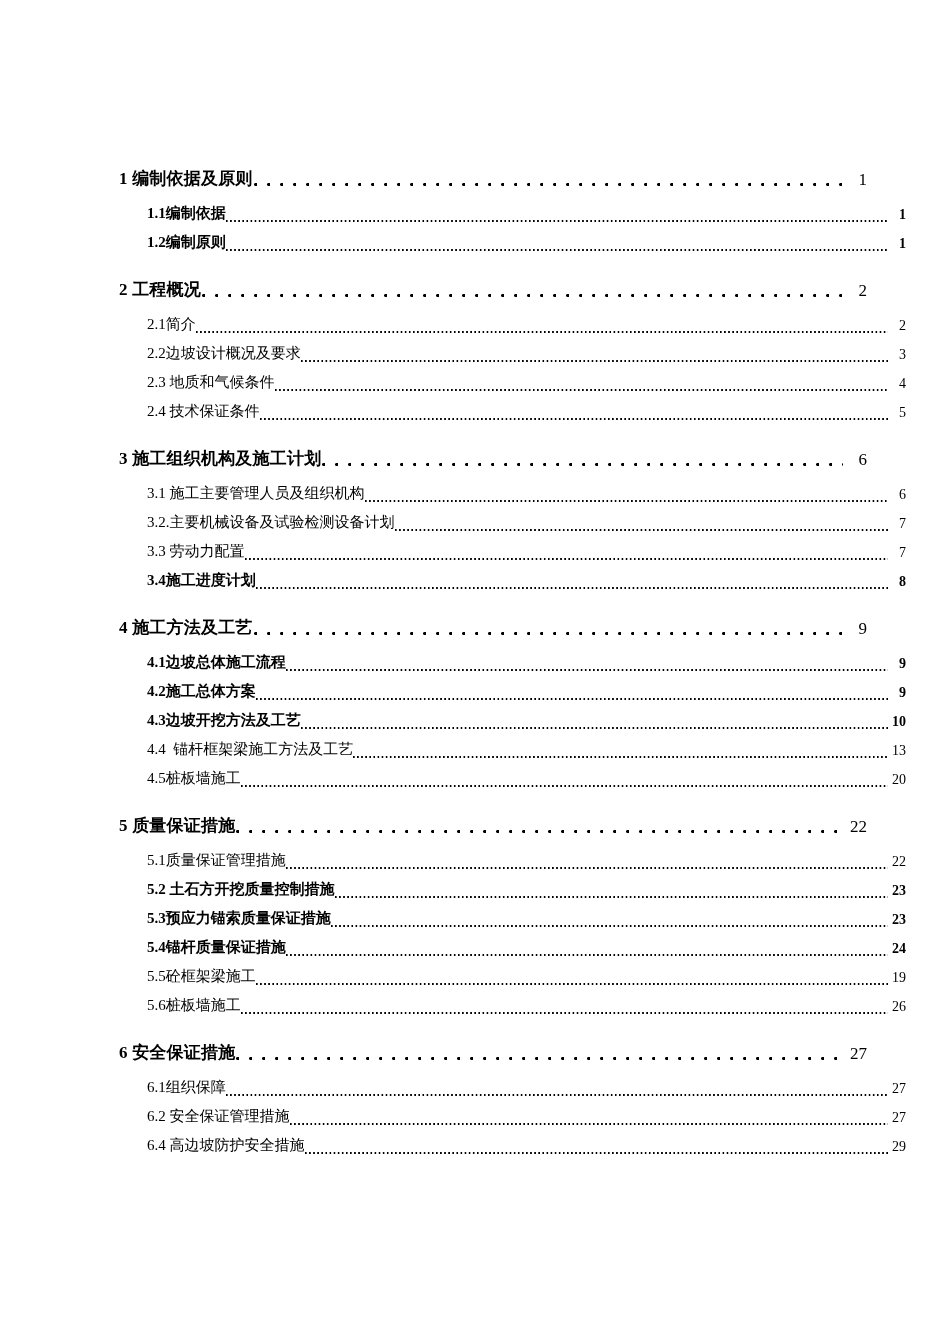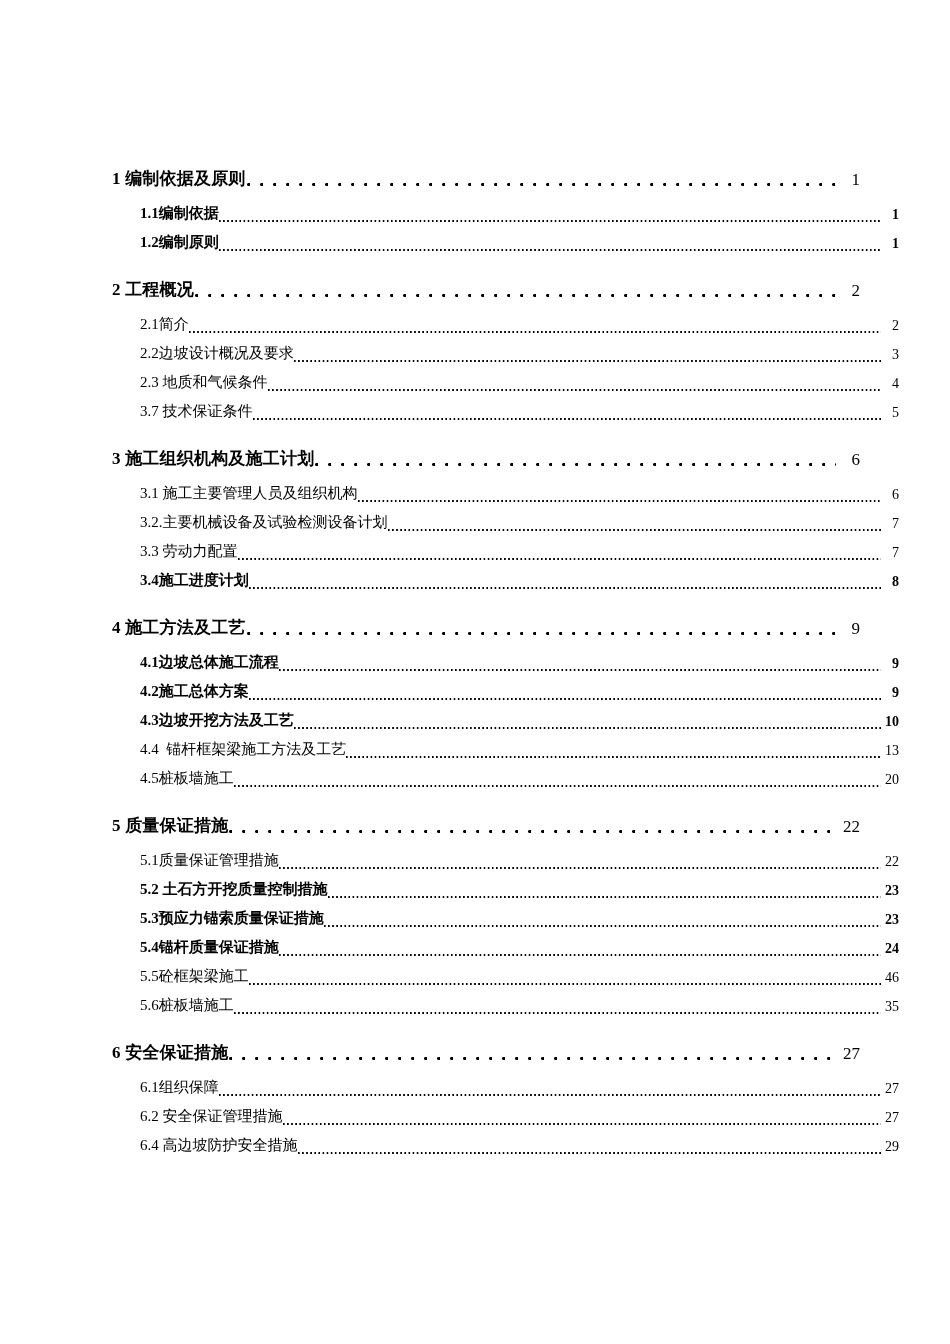--- a/index.html
+++ b/index.html
@@ -44,21 +44,21 @@
     font-size: 16px;
     font-weight: normal;
     color: #333333;
     position: relative;
     top: -2px;
   }
 
   
   .toc-list {
     position: absolute;
-    left: 0;
+    left: 7px;
     top: 152px;
     width: 826px;
   }
 
   .toc-row {
     display: flex;
     align-items: flex-end;
     box-sizing: border-box;
     width: 950px;
   }
@@ -177,21 +177,21 @@
         <span class="label">2.2边坡设计概况及要求</span>
         <span class="leader"></span>
         <span class="pageno">3</span>
       </div>
       <div class="toc-row lvl2">
         <span class="label">2.3 地质和气候条件</span>
         <span class="leader"></span>
         <span class="pageno">4</span>
       </div>
       <div class="toc-row lvl2">
-        <span class="label">3.7 技术保证条件</span>
+        <span class="label">2.4 技术保证条件</span>
         <span class="leader"></span>
         <span class="pageno">5</span>
       </div>
       <div class="toc-row lvl1 gap-before gap-after">
         <span class="label">3 施工组织机构及施工计划</span>
         <span class="leader"></span>
         <span class="pageno">6</span>
       </div>
       <div class="toc-row lvl2">
         <span class="label">3.1 施工主要管理人员及组织机构</span>
@@ -264,26 +264,26 @@
         <span class="pageno">23</span>
       </div>
       <div class="toc-row lvl2 bold">
         <span class="label">5.4锚杆质量保证措施</span>
         <span class="leader"></span>
         <span class="pageno">24</span>
       </div>
       <div class="toc-row lvl2">
         <span class="label">5.5砼框架梁施工</span>
         <span class="leader"></span>
-        <span class="pageno">46</span>
+        <span class="pageno">19</span>
       </div>
       <div class="toc-row lvl2">
         <span class="label">5.6桩板墙施工</span>
         <span class="leader"></span>
-        <span class="pageno">35</span>
+        <span class="pageno">26</span>
       </div>
       <div class="toc-row lvl1 gap-before gap-after">
         <span class="label">6 安全保证措施</span>
         <span class="leader"></span>
         <span class="pageno">27</span>
       </div>
       <div class="toc-row lvl2">
         <span class="label">6.1组织保障</span>
         <span class="leader"></span>
         <span class="pageno">27</span>

